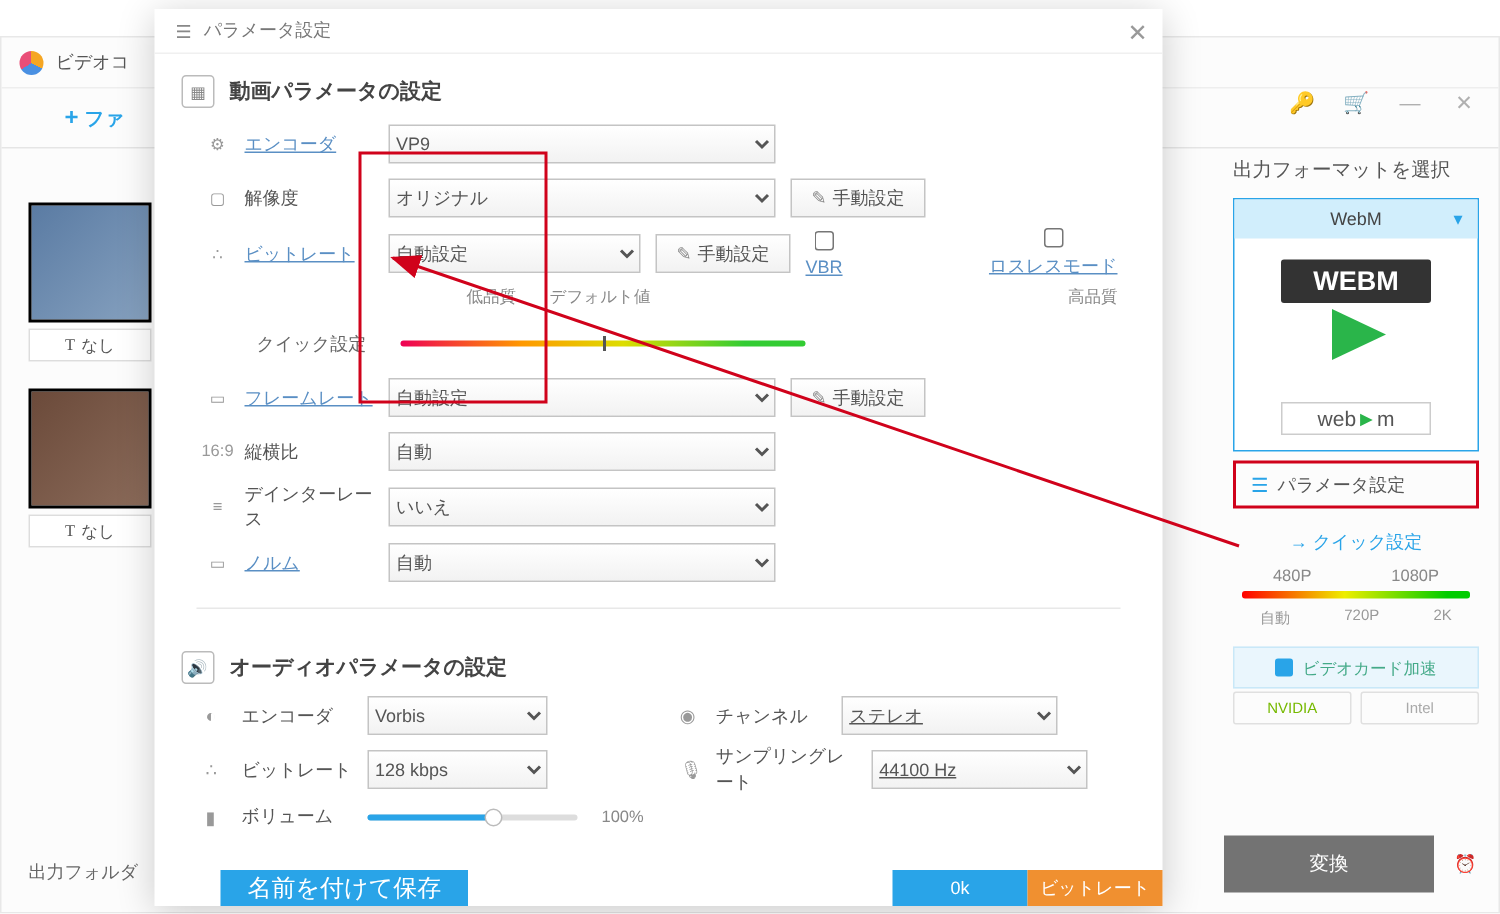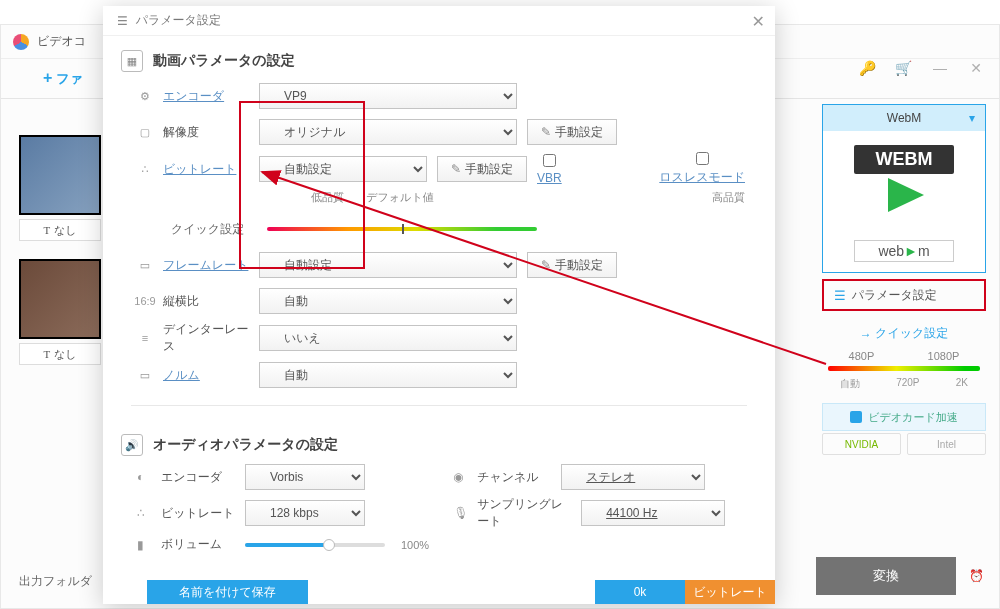--- a/index.html
+++ b/index.html
@@ -66,21 +66,21 @@
 .section-hdr { display: flex; align-items: center; gap: 10px; padding: 14px 18px 8px; }
 .section-hdr .sico { width: 22px; height: 22px; border: 1px solid #bbb; border-radius: 3px; display: flex; align-items: center; justify-content: center; color: #888; font-size: 11px; }
 .section-hdr h3 { font-size: 14px; font-weight: bold; color: #444; }
 
 .param-body { padding: 0 30px 0 34px; }
 .highlight-box { position: absolute; left: 136px; top: 95px; width: 126px; height: 168px; border: 2px solid #d0021b; pointer-events: none; }
 .param-row { display: flex; align-items: center; min-height: 32px; gap: 10px; margin-bottom: 4px; }
 .param-row .p-ico { width: 16px; height: 16px; flex-shrink: 0; color: #999; display: flex; align-items: center; justify-content: center; font-size: 11px; }
 .p-label { width: 86px; flex-shrink: 0; font-size: 12px; color: #555; }
 .p-label.link { color: #5a8fc4; text-decoration: underline; }
-select { height: 26px; border: 1px solid #c4c4c4; background: linear-gradient(#fff, #f2f2f2); padding: 0 20px; font-size: 12px; color: #555; }
+select { height: 26px; border: 1px solid #c4c4c4; background: linear-gradient(#fff, #f2f2f2); padding: 0 0; font-size: 12px; color: #555; }
 .sel-w1 { width: 258px; }
 .sel-w2 { width: 168px; }
 .sel-w3 { width: 120px; }
 .sel-w4 { width: 144px; text-decoration: underline; }
 .btn-manual { height: 26px; width: 90px; border: 1px solid #c4c4c4; background: linear-gradient(#fff, #f2f2f2); display: inline-flex; align-items: center; justify-content: center; gap: 4px; font-size: 12px; color: #555; cursor: pointer; }
 .btn-manual::before { content: "✎"; color: #888; }
 .chk { display: inline-flex; align-items: center; gap: 4px; font-size: 12px; color: #7a9; flex-direction: column; }
 .chk input { width: 13px; height: 13px; }
 .chk .lbl { text-decoration: underline; color: #5a8fc4; }
 
@@ -99,21 +99,21 @@
 .audio-grid { display: grid; grid-template-columns: 1fr 1fr; gap: 6px 24px; padding: 0 34px; }
 .audio-row { display: flex; align-items: center; gap: 8px; }
 .audio-row .p-ico { width: 16px; color: #999; font-size: 12px; }
 .audio-row .a-label { width: 76px; font-size: 12px; color: #555; }
 .vol-slider { width: 140px; height: 4px; background: #ddd; border-radius: 2px; position: relative; }
 .vol-slider .fill { position: absolute; left: 0; top: 0; height: 100%; width: 60%; background: #29a4e8; border-radius: 2px; }
 .vol-slider .knob { position: absolute; left: 60%; top: -4px; width: 12px; height: 12px; background: #fff; border: 1px solid #bbb; border-radius: 50%; transform: translateX(-50%); }
 .vol-pct { font-size: 11px; color: #888; margin-left: 8px; }
 
 .modal-footer { position: absolute; left: 0; right: 0; bottom: 0; height: 24px; display: flex; align-items: stretch; }
-.mf-left { background: #29a4e8; color: #fff; padding: 0 32px; display: flex; align-items: center; font-size: 12px; cursor: pointer; margin-left: 44px; }
+.mf-left { background: #29a4e8; color: #fff; padding: 0 18px; display: flex; align-items: center; font-size: 16px; cursor: pointer; margin-left: 44px; }
 .mf-space { flex: 1; }
 .mf-ok { background: #29a4e8; color: #fff; width: 90px; display: flex; align-items: center; justify-content: center; font-size: 12px; cursor: pointer; }
 .mf-cancel { background: #f09030; color: #fff; width: 90px; display: flex; align-items: center; justify-content: center; font-size: 12px; cursor: pointer; }
 
 
 .arrow { position: absolute; left: 258px; top: 168px; width: 572px; height: 200px; pointer-events: none; }
 </style>
 </head>
 <body>
 
@@ -140,20 +140,21 @@
     <div class="thumb t2"></div>
     <div class="none-btn">
         <span>なし</span>
       </div>
   </div>
 
   <div class="bg-output-label">出力フォルダ</div>
 </div>
 
 <div class="sidebar">
+  <div class="side-title">出力フォーマットを選択</div>
   <div class="format-card">
     <div class="format-hdr">
       <span>WebM</span>
       <span class="dd">▾</span>
     </div>
     <div class="format-img">
       <div class="webm-badge">
         <div class="webm-top">WEBM</div>
         <div class="webm-play">
             <svg width="40" height="34">

